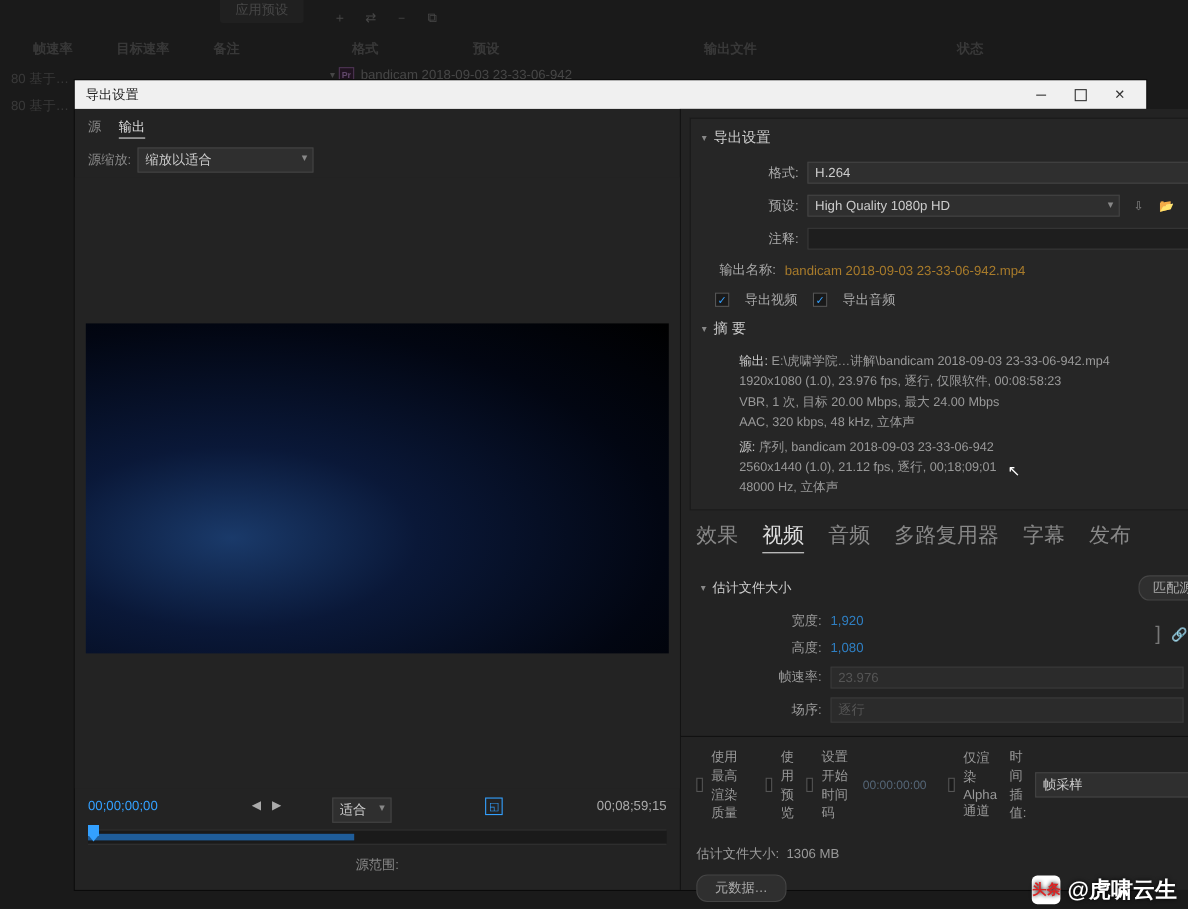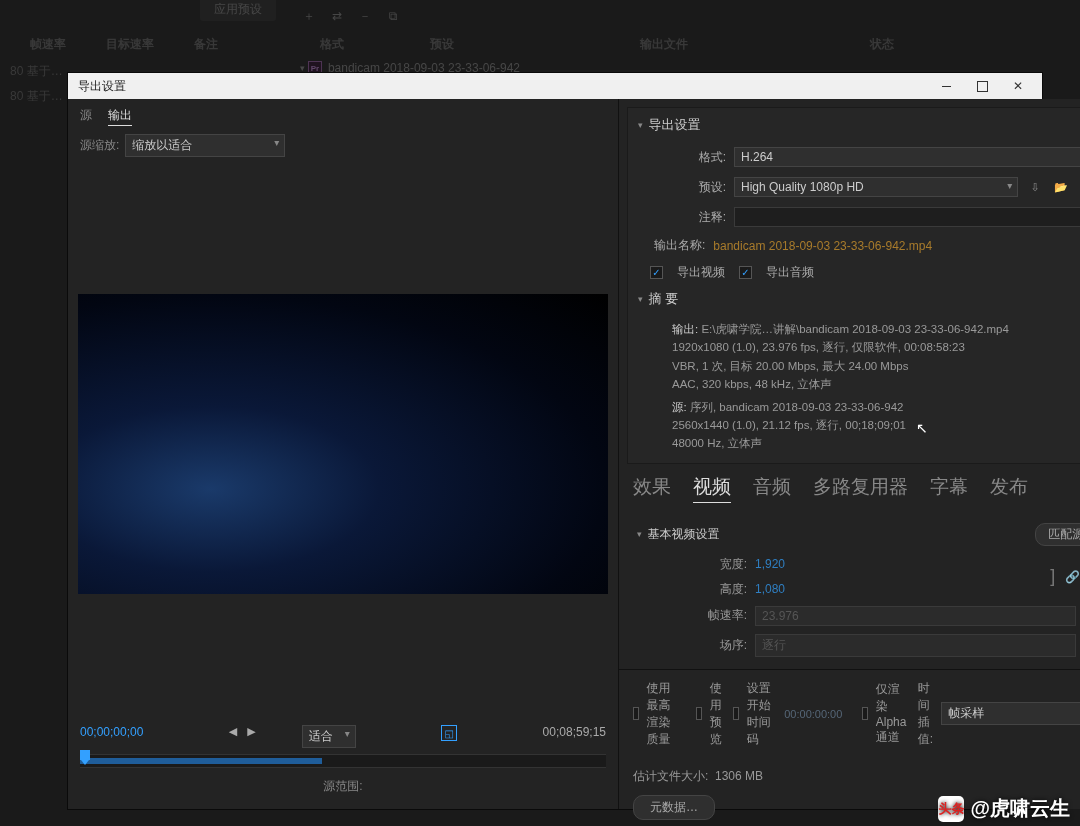--- a/index.html
+++ b/index.html
@@ -223,21 +223,21 @@
         <span class="active">视频</span>
         <span>音频</span>
         <span>多路复用器</span>
         <span>字幕</span>
         <span>发布</span>
       </div>
 
       <div class="video-panel">
         <div class="vh">
             <span class="caret">▾</span>
-            <span>基本视频设置</span>
+            <span>估计文件大小</span>
           <span class="match-btn">匹配源</span>
         </div>
         <div style="display:flex; align-items:center;">
           <div style="flex:1">
             <div class="vrow">
                 <span class="lbl2">宽度:</span>
                 <span class="num">1,920</span>
               </div>
             <div class="vrow">
                 <span class="lbl2">高度:</span>

